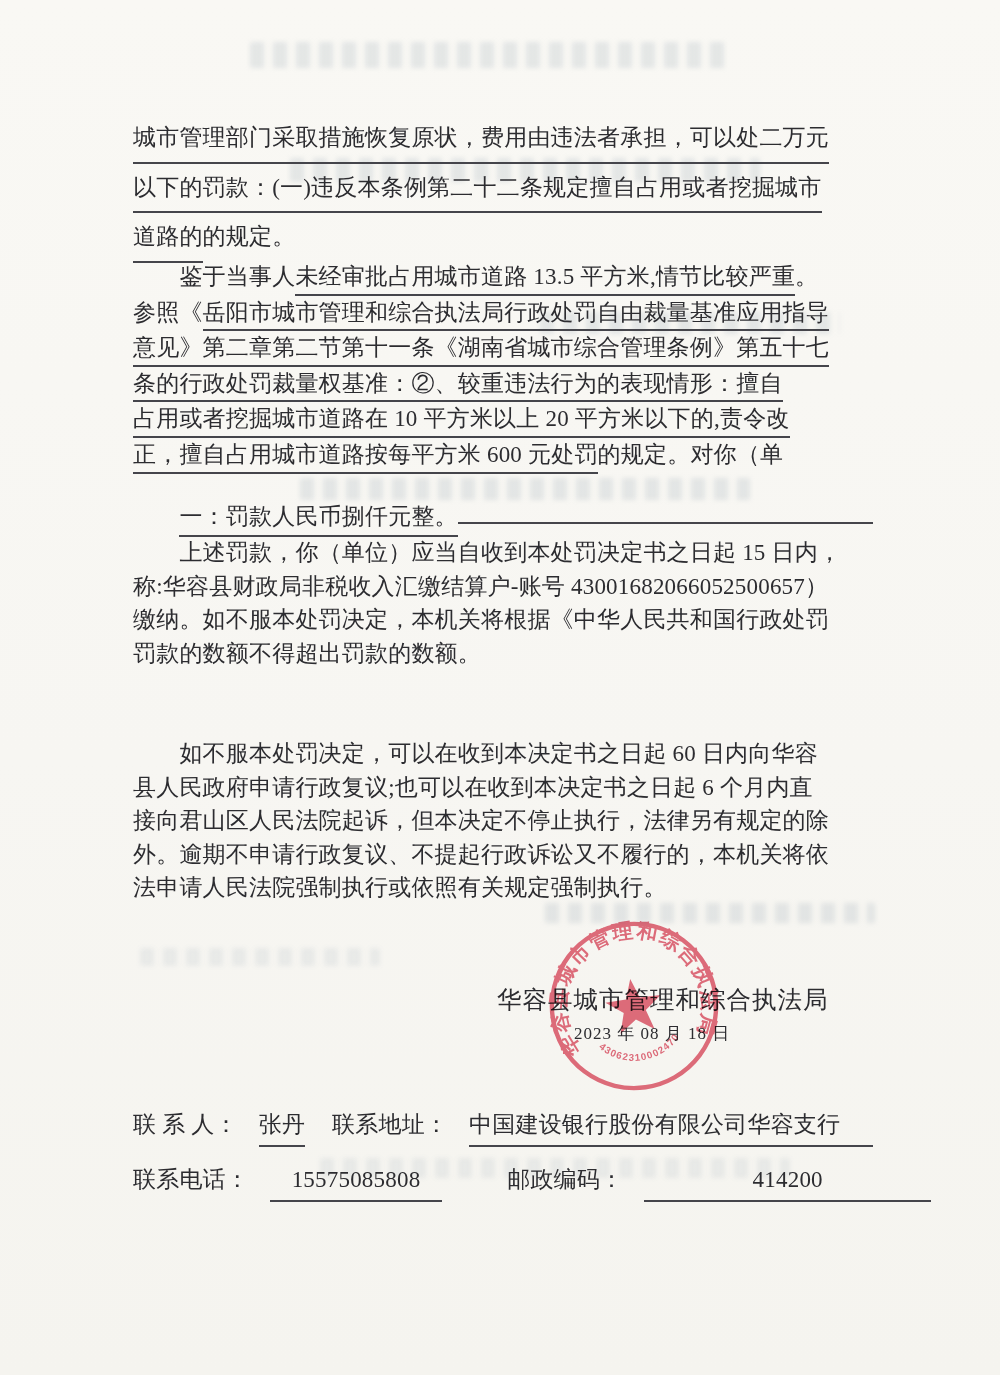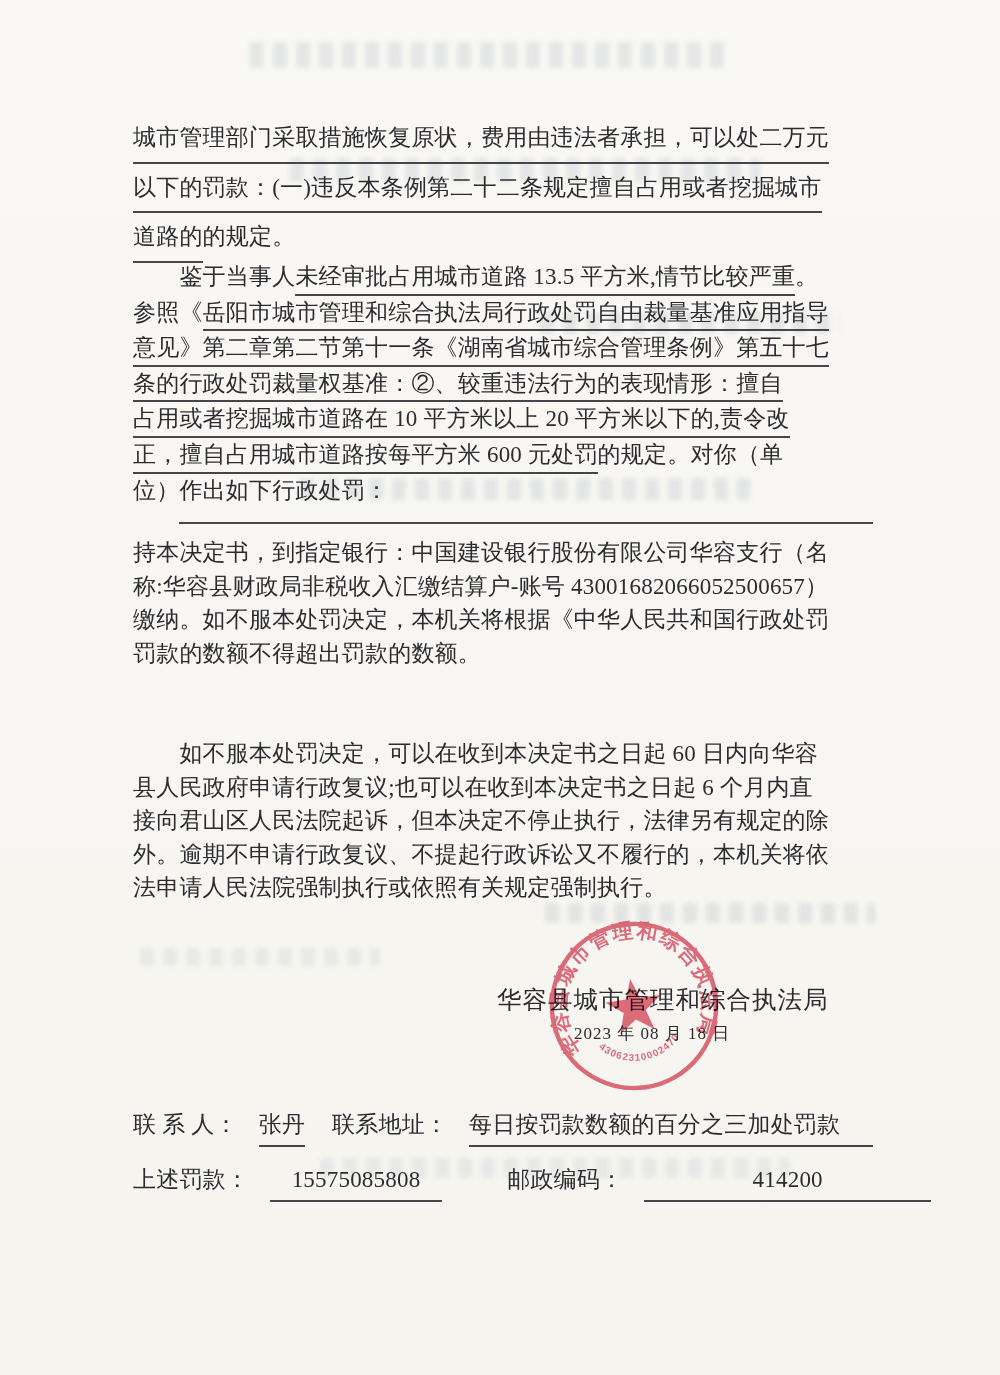--- a/index.html
+++ b/index.html
@@ -110,33 +110,31 @@
       <div class="line">
         <span class="u">条的行政处罚裁量权基准：②、较重违法行为的表现情形：擅自</span>
       </div>
       <div class="line">
         <span class="u">占用或者挖掘城市道路在 10 平方米以上 20 平方米以下的,责令改</span>
       </div>
       <div class="line">
         <span class="u">正，擅自占用城市道路按每平方米 600 元处罚</span>
         <span>的规定。对你（单</span>
       </div>
-      <div class="line">
-        <span>位）作出如下行政处罚：</span>
-      </div>
     </div>
   <div class="para para-c">
       <div class="line">
         <span>　　</span>
+        <span class="u">一：罚款人民币捌仟元整。</span>
         <span class="u fill"></span>
       </div>
     </div>
   <div class="para para-d">
       <div class="line">
-        <span>持本决定书，到指定银行：中国建设银行股份有限公司华容支行（名</span>
+        <span>　　上述罚款，你（单位）应当自收到本处罚决定书之日起 15 日内，</span>
       </div>
       <div class="line">
         <span>称:华容县财政局非税收入汇缴结算户-账号 43001682066052500657）</span>
       </div>
       <div class="line">
         <span>缴纳。如不服本处罚决定，本机关将根据《中华人民共和国行政处罚</span>
       </div>
       <div class="line">
         <span>罚款的数额不得超出罚款的数额。</span>
       </div>
@@ -177,24 +175,24 @@
         <textPath href="#sealArcBottom" startOffset="50%">43062310002470</textPath>
       </text>
     </svg>
   </div>
 
   <div class="para contact">
       <div class="line">
         <span>联 系 人：</span>
         <span class="u">张丹</span>
         <span> 联系地址：</span>
-        <span class="u fill">每日按罚款数额的百分之三加处罚款</span>
+        <span class="u fill">中国建设银行股份有限公司华容支行</span>
       </div>
       <div class="line">
-        <span>上述罚款：</span>
+        <span>联系电话：</span>
         <span class="u blank" style="width: 172px;">15575085808</span>
         <span>　</span>
         <span>邮政编码：</span>
         <span class="u blank" style="width: 287px;">414200</span>
       </div>
     </div>
 
 </div>
 
 </body></html>

